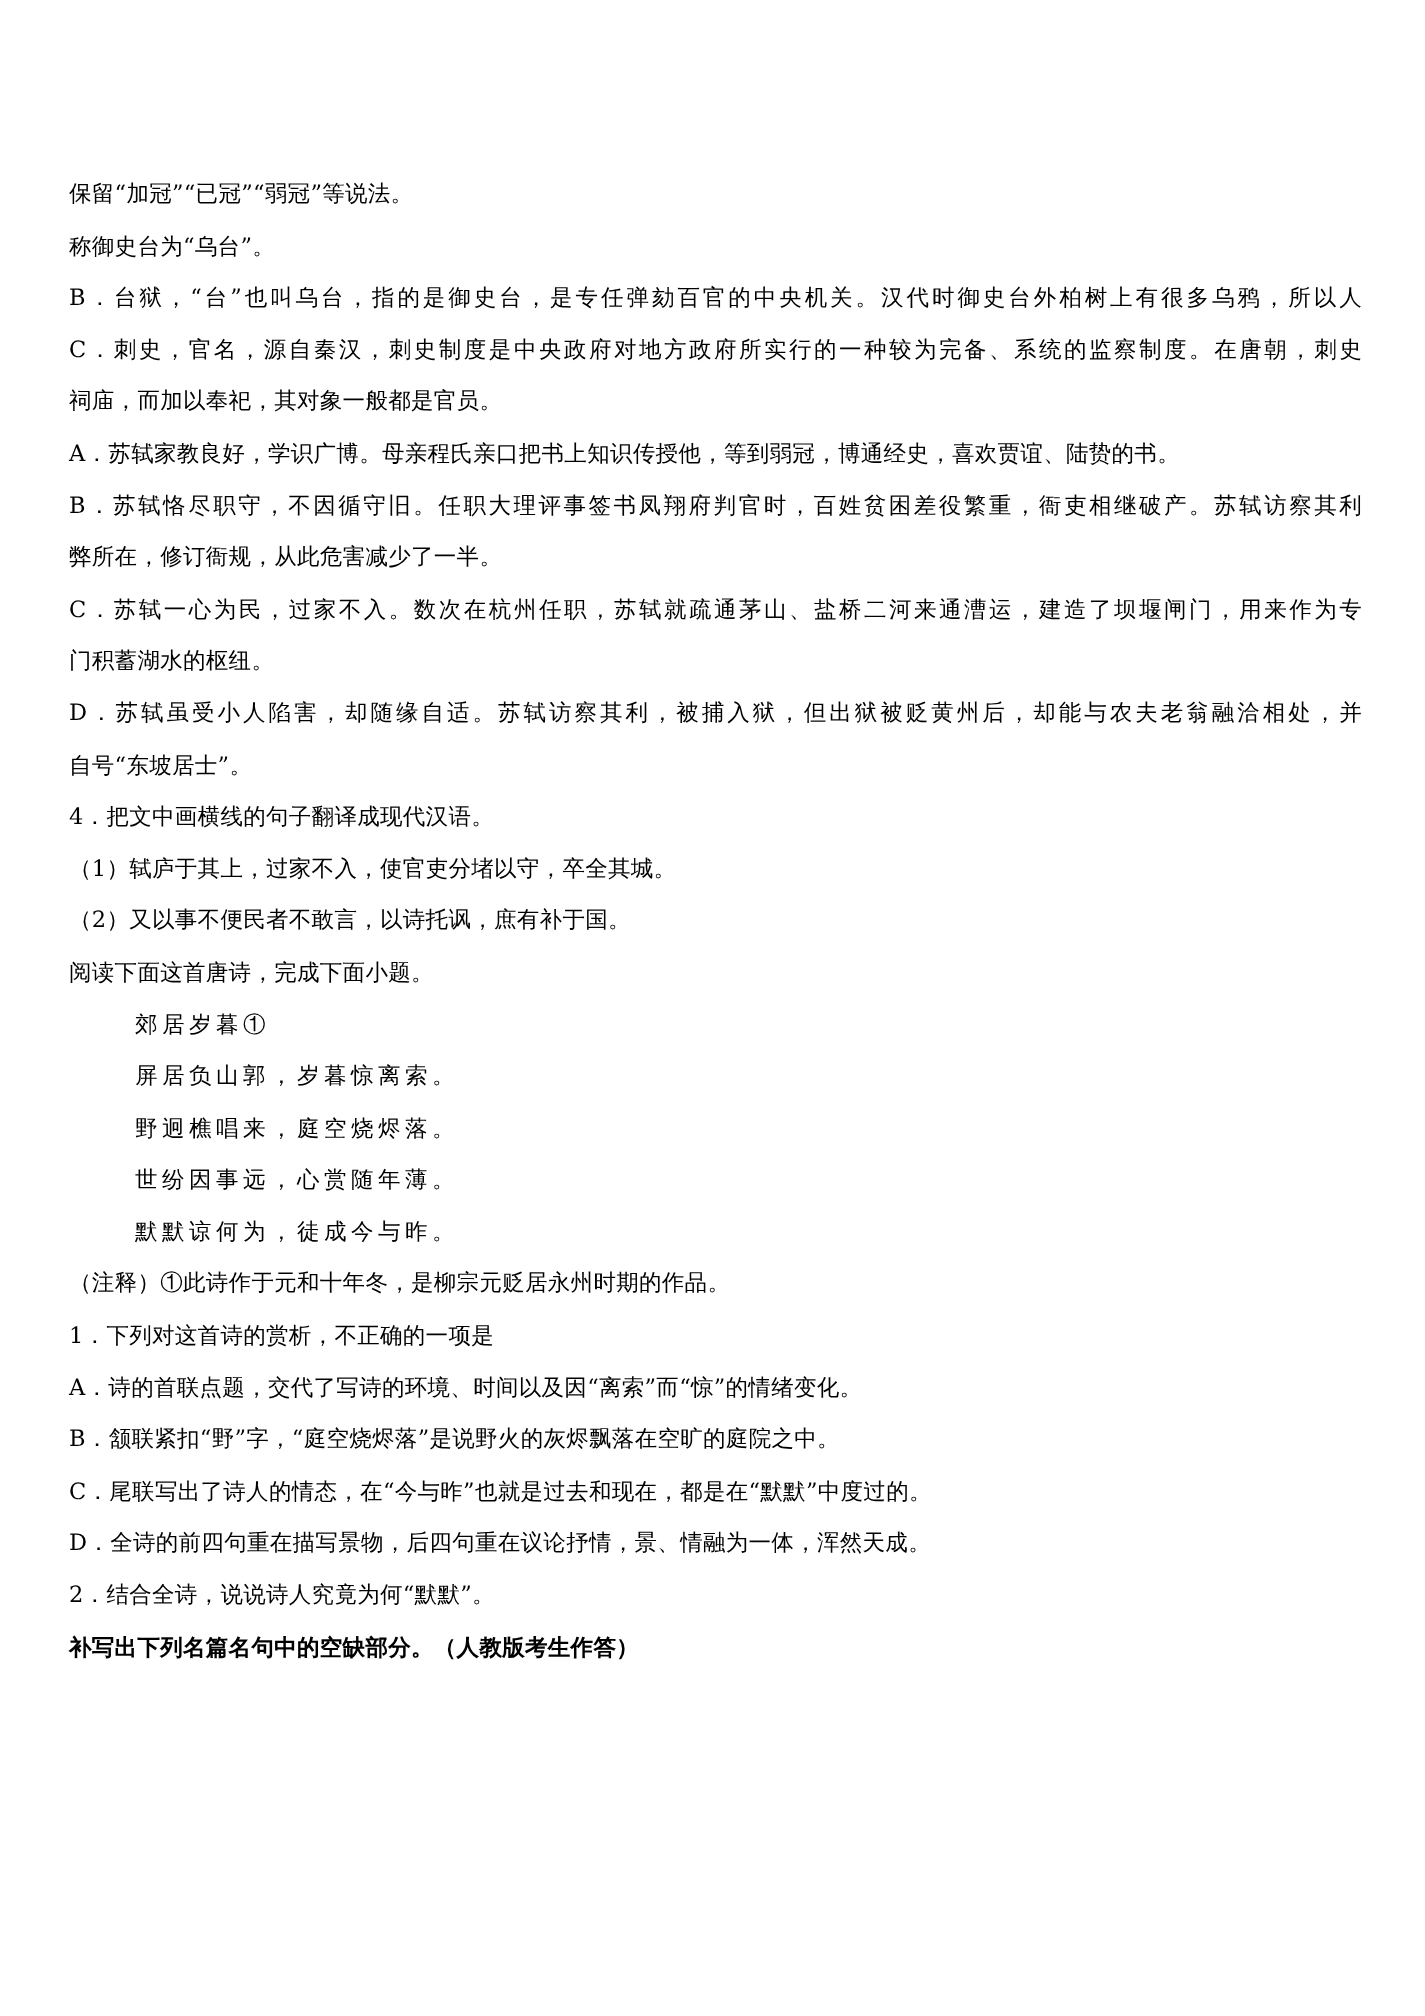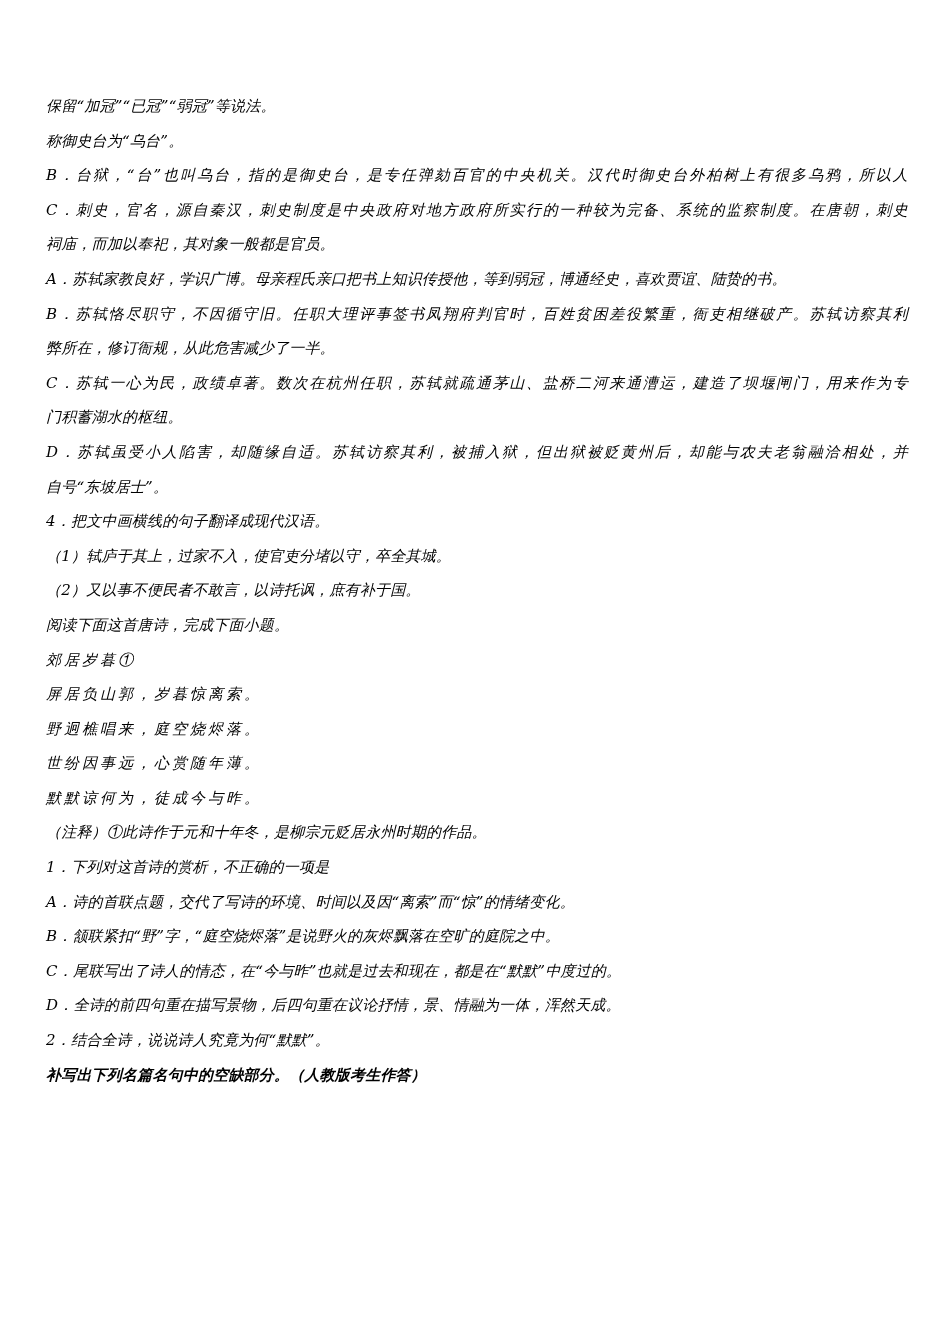--- a/index.html
+++ b/index.html
@@ -1,36 +1,36 @@
 <!DOCTYPE html>
 <html><head>
 <meta charset="utf-8">
 <style>
   html, body { margin: 0; padding: 0; background: #ffffff; }
   body { width: 950px; height: 1344px; position: relative; overflow: hidden;
          font-family: "DejaVu Serif", "Liberation Serif", serif; color: #000; }
-  .page { position: absolute; left: 46px; top: 89px; width: 862px; font-style: italic; }
+  .page { position: absolute; left: 46px; top: 112px; width: 862px; }
   .line { font-size: 15px; line-height: 34.6px; height: 34.6px; white-space: nowrap; letter-spacing: 0.2px; }
-  .poem { letter-spacing: 3px; }
+  .poem { letter-spacing: 3px; margin-left: 44px; }
   .bold { font-weight: bold; font-family: "DejaVu Sans", "Liberation Sans", sans-serif; }
   .justify { text-align: justify; text-align-last: justify; white-space: normal; }
 </style>
 </head>
 <body>
 
 <div class="page">
   <div class="line">保留“加冠”“已冠”“弱冠”等说法。</div>
   <div class="line">称御史台为“乌台”。</div>
   <div class="line justify">B．台狱，“台”也叫乌台，指的是御史台，是专任弹劾百官的中央机关。汉代时御史台外柏树上有很多乌鸦，所以人</div>
   <div class="line justify">C．刺史，官名，源自秦汉，刺史制度是中央政府对地方政府所实行的一种较为完备、系统的监察制度。在唐朝，刺史</div>
   <div class="line">祠庙，而加以奉祀，其对象一般都是官员。</div>
   <div class="line">A．苏轼家教良好，学识广博。母亲程氏亲口把书上知识传授他，等到弱冠，博通经史，喜欢贾谊、陆贽的书。</div>
   <div class="line justify">B．苏轼恪尽职守，不因循守旧。任职大理评事签书凤翔府判官时，百姓贫困差役繁重，衙吏相继破产。苏轼访察其利</div>
   <div class="line">弊所在，修订衙规，从此危害减少了一半。</div>
-  <div class="line justify">C．苏轼一心为民，政绩卓著。数次在杭州任职，苏轼就疏通茅山、盐桥二河来通漕运，建造了坝堰闸门，用来作为专</div>
+  <div class="line justify">C．苏轼一心为民，过家不入。数次在杭州任职，苏轼就疏通茅山、盐桥二河来通漕运，建造了坝堰闸门，用来作为专</div>
   <div class="line">门积蓄湖水的枢纽。</div>
   <div class="line justify">D．苏轼虽受小人陷害，却随缘自适。苏轼访察其利，被捕入狱，但出狱被贬黄州后，却能与农夫老翁融洽相处，并</div>
   <div class="line">自号“东坡居士”。</div>
   <div class="line">4．把文中画横线的句子翻译成现代汉语。</div>
   <div class="line">（1）轼庐于其上，过家不入，使官吏分堵以守，卒全其城。</div>
   <div class="line">（2）又以事不便民者不敢言，以诗托讽，庶有补于国。</div>
   <div class="line">阅读下面这首唐诗，完成下面小题。</div>
   <div class="line poem">郊居岁暮①</div>
   <div class="line poem">屏居负山郭，岁暮惊离索。</div>
   <div class="line poem">野迥樵唱来，庭空烧烬落。</div>

